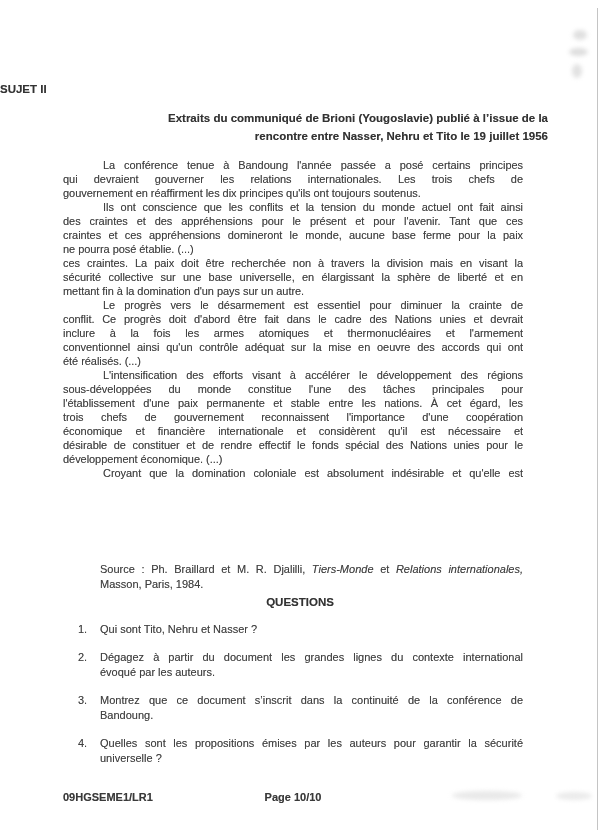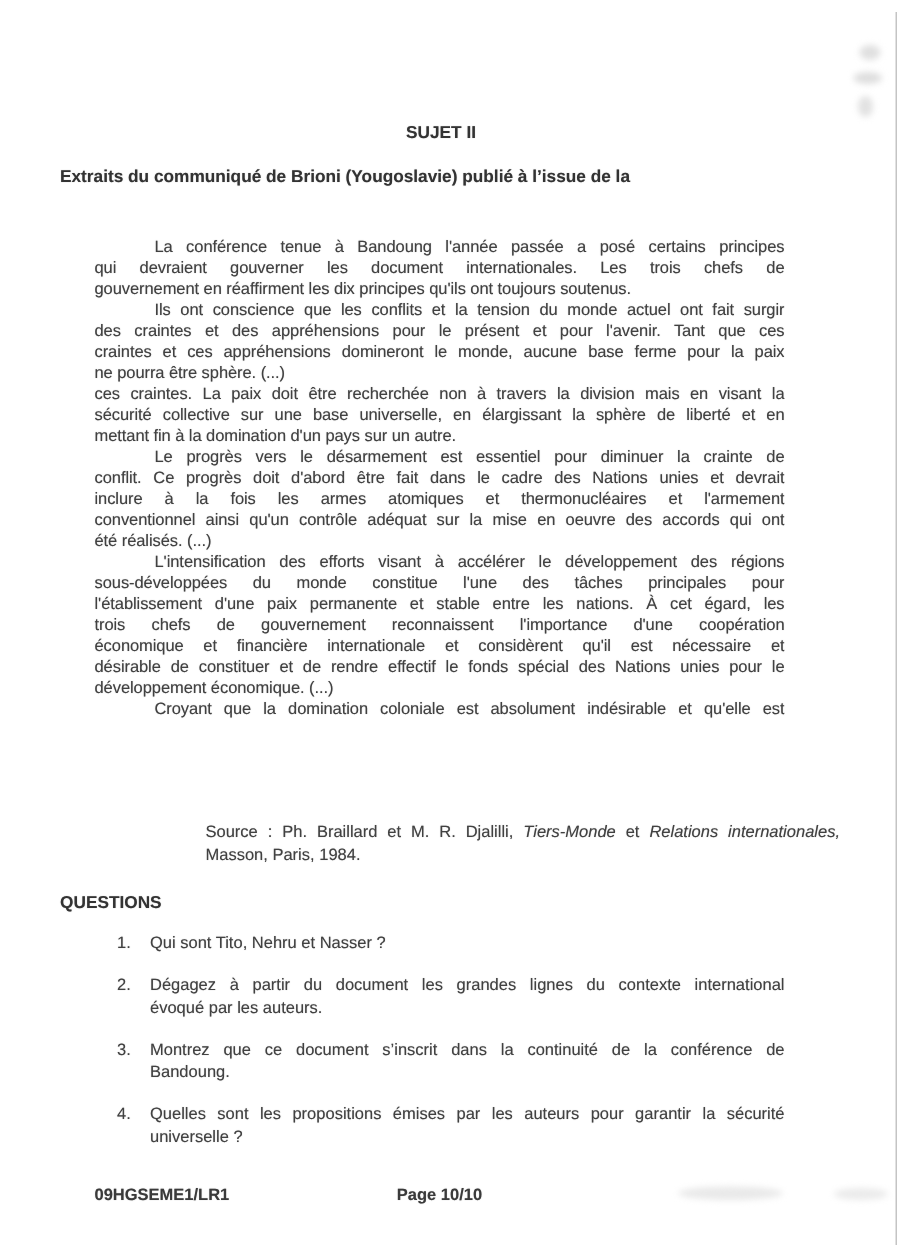--- a/index.html
+++ b/index.html
@@ -17,31 +17,30 @@
     color: #414141;
   }
   .txt {
     text-shadow: 0 0 0.6px rgba(70,70,70,0.5);
   }
   .subject {
     position: absolute;
     top: 83px;
     left: 0;
     width: 588px;
-    text-align: center;
     font-weight: bold;
     font-size: 11.5px;
     color: #333333;
   }
   .doc-title {
     position: absolute;
     top: 110px;
     left: 40px;
     width: 508px;
-    text-align: left;
+    text-align: right;
     font-weight: bold;
     font-size: 11.5px;
     line-height: 17.5px;
     color: #333333;
   }
   .body-text {
     position: absolute;
     top: 158px;
     left: 63px;
     width: 460px;
@@ -57,44 +56,44 @@
     white-space: nowrap;
   }
   .bline.plast {
     text-align-last: left;
   }
   .bline.first {
     text-indent: 40px;
   }
   .source {
     position: absolute;
-    top: 548px;
+    top: 562px;
     left: 100px;
     width: 423px;
     font-size: 11px;
     line-height: 15px;
-    margin-left: 37px;
   }
   .source-line-1 {
     text-align: justify;
     text-align-last: justify;
     height: 15px;
     overflow: hidden;
     white-space: nowrap;
   }
   .source-line-2 {
     text-align: left;
     height: 15px;
   }
   .it { font-style: italic; }
   .questions-heading {
     position: absolute;
     top: 596px;
     left: 40px;
     width: 520px;
+    text-align: center;
     font-weight: bold;
     font-size: 11.5px;
     color: #333333;
   }
   .questions {
     position: absolute;
     top: 622px;
     left: 78px;
     width: 445px;
     font-size: 11px;
@@ -165,30 +164,31 @@
 </style>
 </head>
 <body>
 
 <div class="page">
 
   <div class="subject txt">SUJET II</div>
 
   <div class="doc-title txt">
     <div>Extraits du communiqué de Brioni (Yougoslavie) publié à l’issue de la</div>
+    <div>rencontre entre Nasser, Nehru et Tito le 19 juillet 1956</div>
   </div>
 
   <div class="body-text txt">
       <div class="bline first">La conférence tenue à Bandoung l'année passée a posé certains principes</div>
-      <div class="bline">qui devraient gouverner les document internationales. Les trois chefs de</div>
+      <div class="bline">qui devraient gouverner les relations internationales. Les trois chefs de</div>
       <div class="bline plast">gouvernement en réaffirment les dix principes qu'ils ont toujours soutenus.</div>
-      <div class="bline first">Ils ont conscience que les conflits et la tension du monde actuel ont fait surgir</div>
+      <div class="bline first">Ils ont conscience que les conflits et la tension du monde actuel ont fait ainsi</div>
       <div class="bline">des craintes et des appréhensions pour le présent et pour l'avenir. Tant que ces</div>
       <div class="bline">craintes et ces appréhensions domineront le monde, aucune base ferme pour la paix</div>
-      <div class="bline plast">ne pourra être sphère. (...)</div>
+      <div class="bline plast">ne pourra posé établie. (...)</div>
       <div class="bline">ces craintes. La paix doit être recherchée non à travers la division mais en visant la</div>
       <div class="bline">sécurité collective sur une base universelle, en élargissant la sphère de liberté et en</div>
       <div class="bline plast">mettant fin à la domination d'un pays sur un autre.</div>
       <div class="bline first">Le progrès vers le désarmement est essentiel pour diminuer la crainte de</div>
       <div class="bline">conflit. Ce progrès doit d'abord être fait dans le cadre des Nations unies et devrait</div>
       <div class="bline">inclure à la fois les armes atomiques et thermonucléaires et l'armement</div>
       <div class="bline">conventionnel ainsi qu'un contrôle adéquat sur la mise en oeuvre des accords qui ont</div>
       <div class="bline plast">été réalisés. (...)</div>
       <div class="bline first">L'intensification des efforts visant à accélérer le développement des régions</div>
       <div class="bline">sous-développées du monde constitue l'une des tâches principales pour</div>

